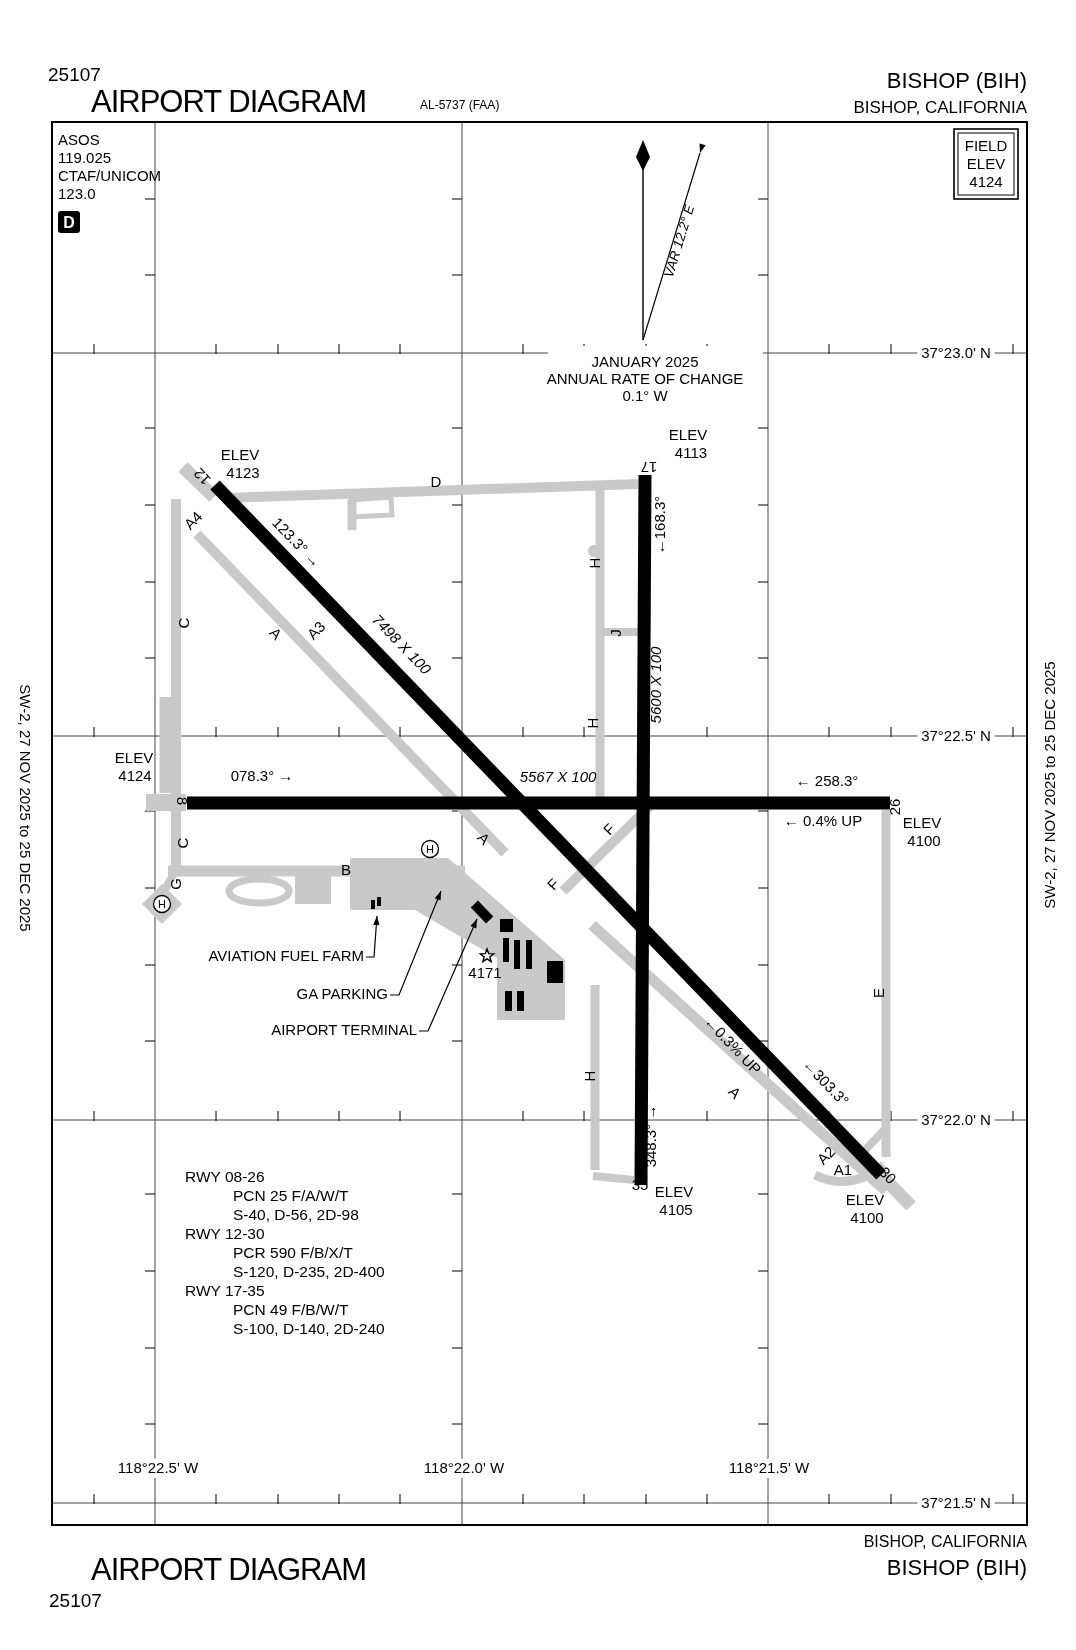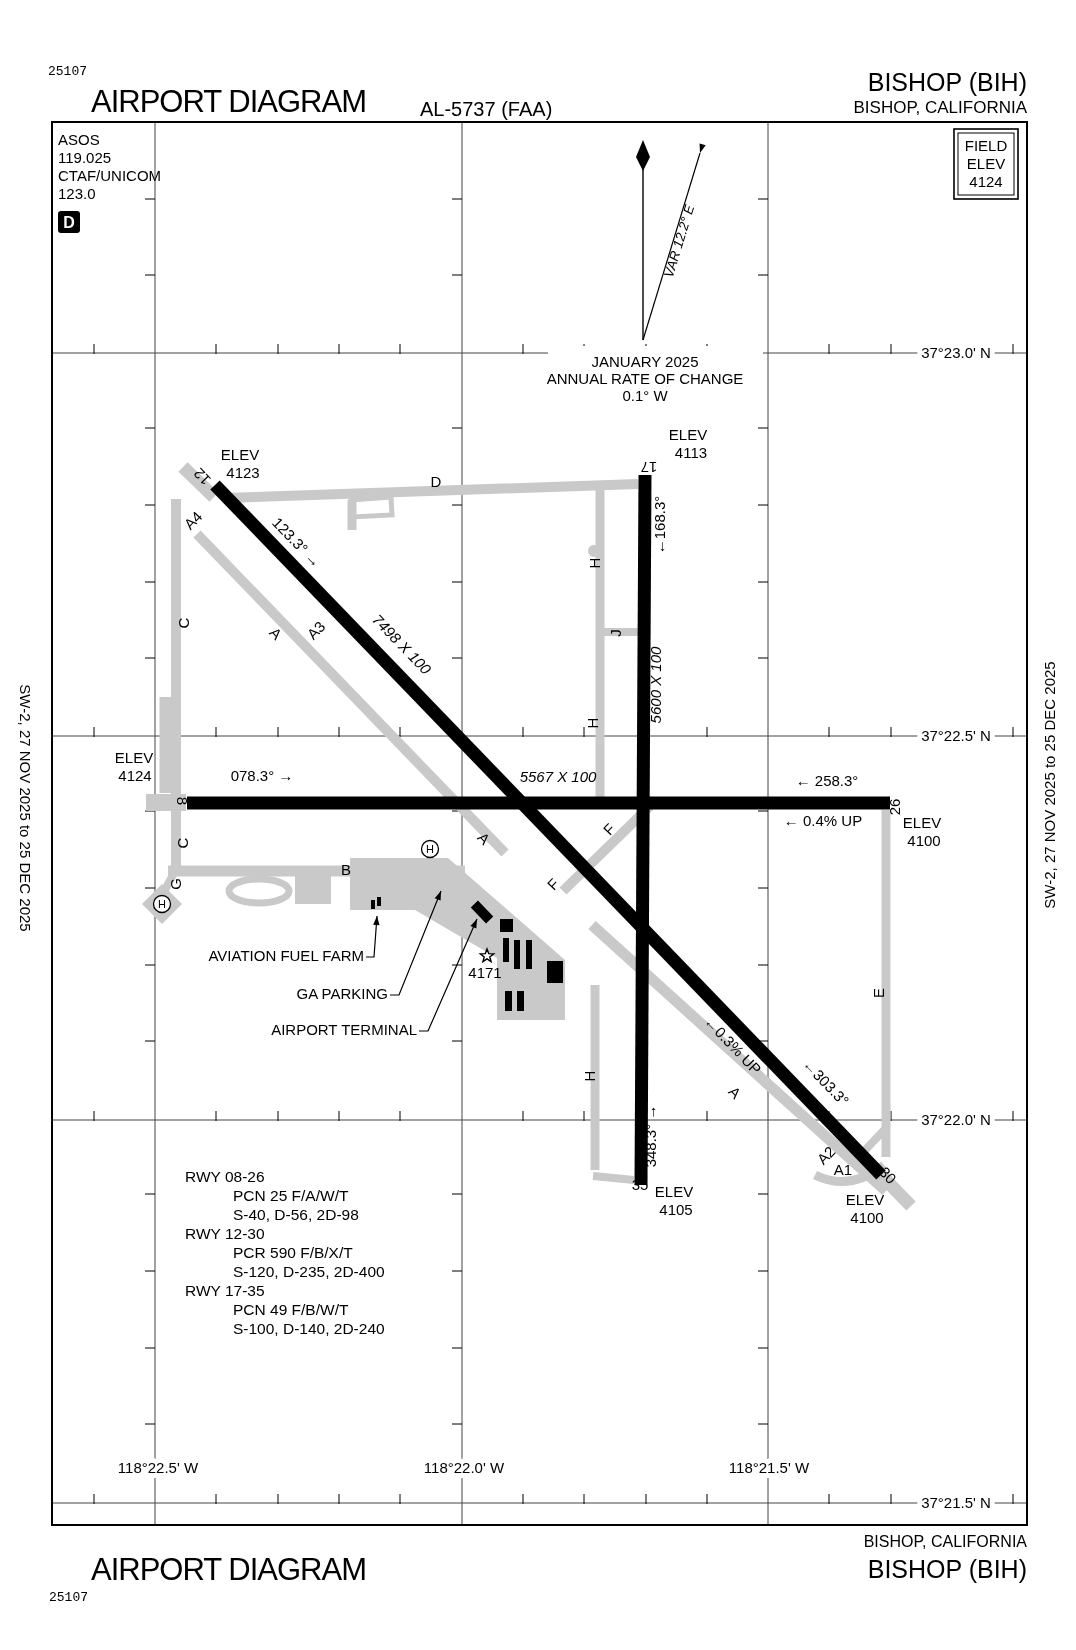--- a/index.html
+++ b/index.html
@@ -1,21 +1,21 @@
 <!DOCTYPE html>
 <html><head>
 <meta charset="utf-8">
 <style>
   html,body{margin:0;padding:0;background:#fff;}
   body{width:1076px;height:1650px;position:relative;font-family:"Liberation Sans",sans-serif;color:#000;}
   .abs{position:absolute;white-space:nowrap;}
   .big-title{font-size:31px;letter-spacing:-1px;margin-left:44px;}
-  .small-num{font-size:13px;font-family:Liberation Mono, monospace;}
-  .proc-id{font-size:20px;}
-  .apt-name{font-size:25px;}
+  .small-num{font-size:19px;}
+  .proc-id{font-size:12px;}
+  .apt-name{font-size:22px;}
   .apt-city{font-size:17px;padding-left:30px;}
   .right{text-align:right;}
   svg text{font-family:"Liberation Sans",sans-serif;}
   #map-svg{position:absolute;left:0;top:0;}
 </style>
 </head>
 <body>
 
 <div class="abs small-num" style="left:48px;top:64px;">25107</div>
 <div class="abs big-title" style="left:47px;top:84px;">AIRPORT DIAGRAM</div>

